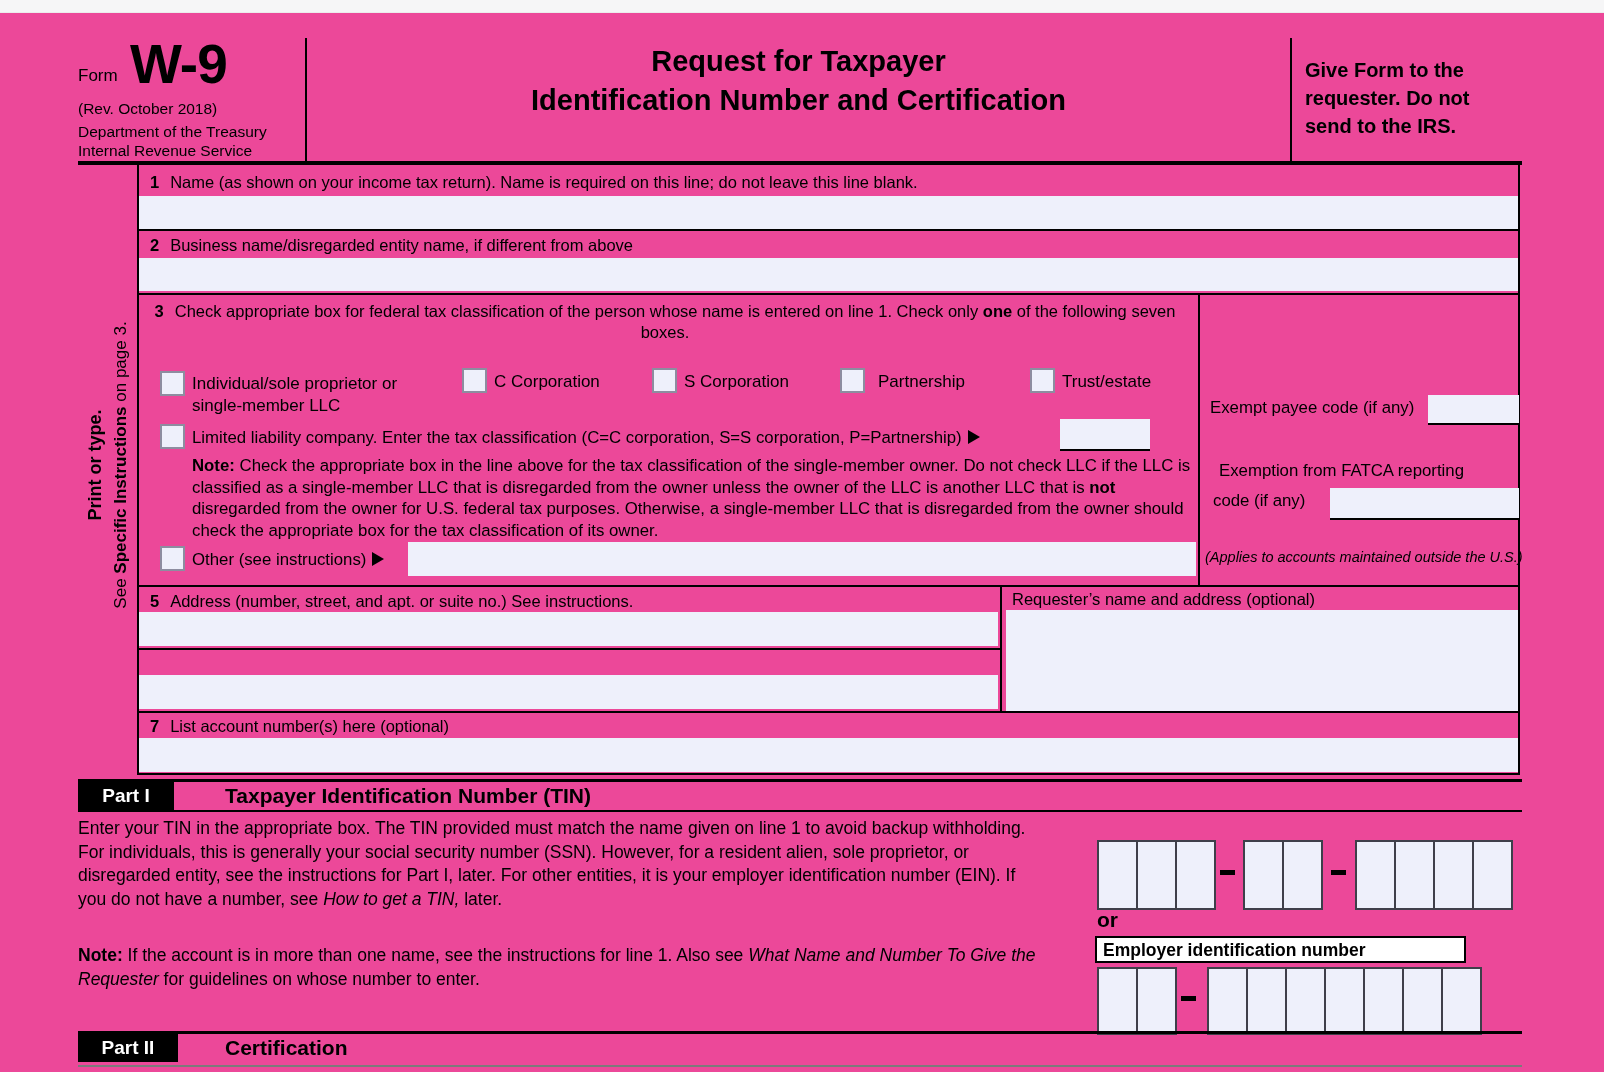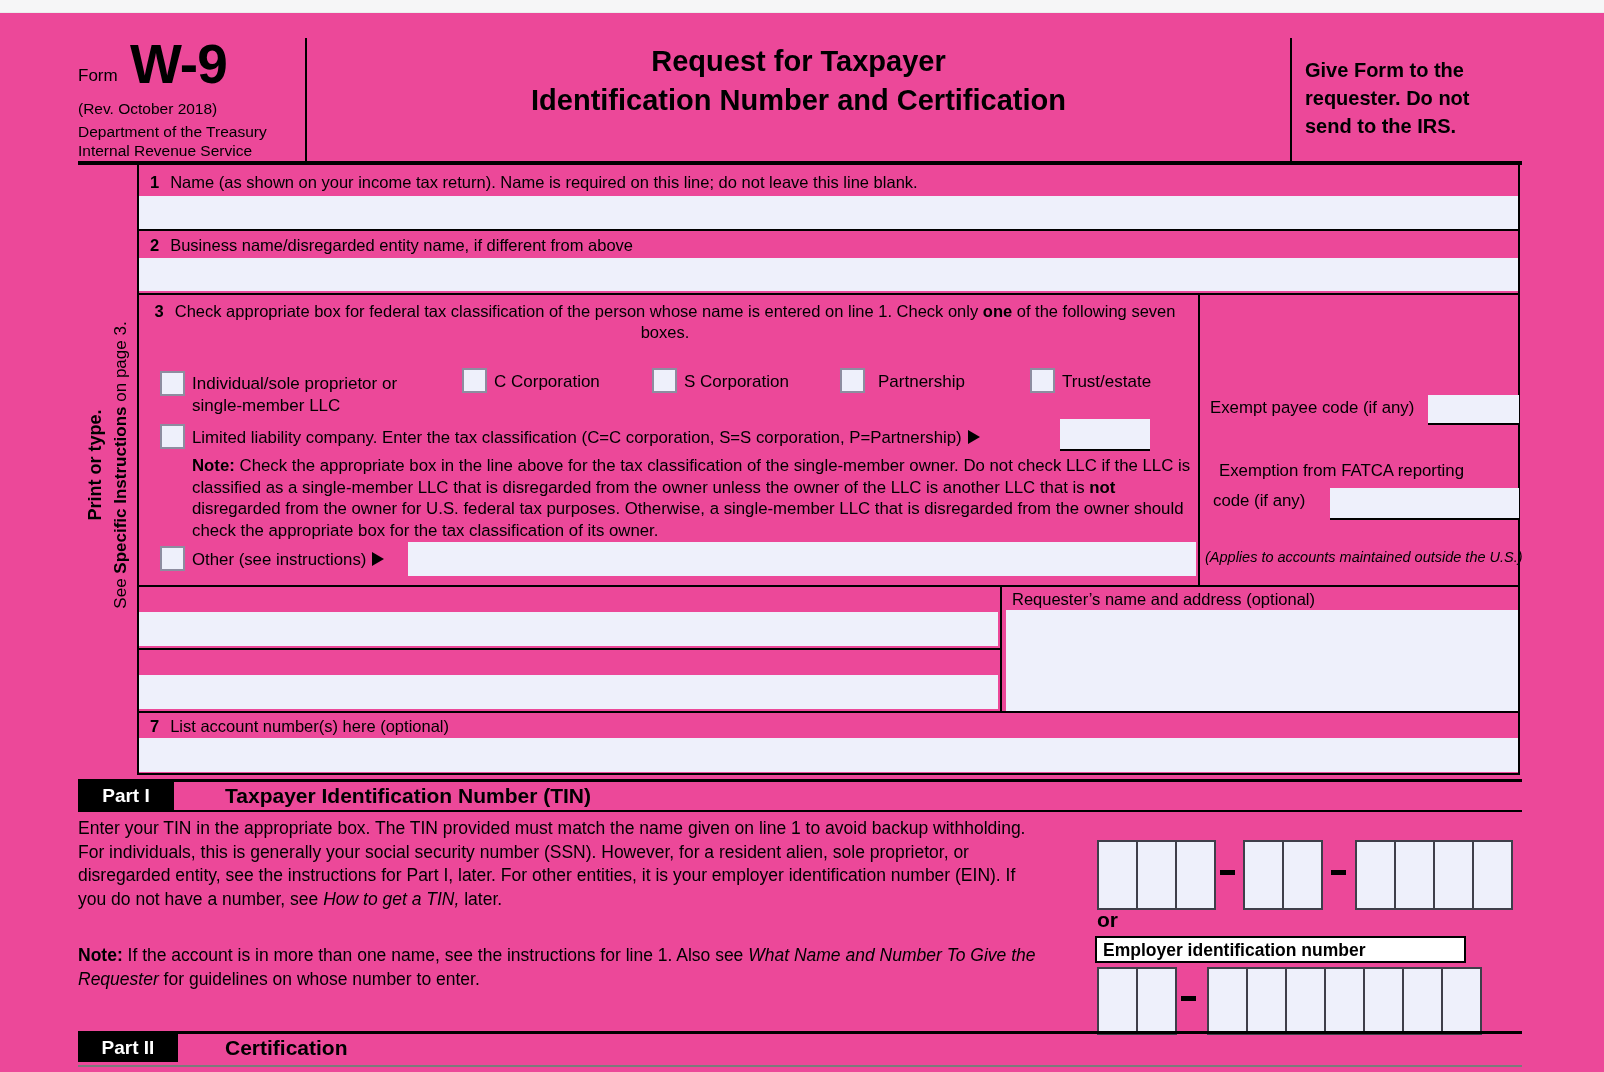--- a/index.html
+++ b/index.html
@@ -120,20 +120,23 @@
   <div class="abs" style="left:1210px;top:398px;font-size:16.8px;">Exempt payee code (if any)</div>
   <div class="input uline" style="left:1428px;top:395px;width:91px;height:28px;"></div>
   <div class="abs" style="left:1210px;top:461px;font-size:16.8px;margin-left:9px;">Exemption from FATCA reporting</div>
   <div class="abs" style="left:1213px;top:491px;font-size:16.8px;">code (if any)</div>
   <div class="input uline" style="left:1330px;top:488px;width:189px;height:30px;"></div>
   <div class="abs i" style="left:1205px;top:549px;font-size:14.5px;">(Applies to accounts maintained outside the U.S.)</div>
 
   <div class="rule" style="left:137px;top:585px;width:1383px;height:2px;"></div>
 
   <div class="rule" style="left:1000px;top:585px;width:2px;height:126px;"></div>
+  <div class="flabel" style="left:150px;top:591px;width:840px;">
+    <span class="num">5</span><span>Address (number, street, and apt. or suite no.) See instructions.</span>
+  </div>
   <div class="input" style="left:139px;top:612px;width:859px;height:34px;"></div>
   <div class="abs" style="left:1012px;top:590px;font-size:16.5px;">Requester’s name and address (optional)</div>
   <div class="input" style="left:1006px;top:610px;width:512px;height:101px;"></div>
 
   <div class="rule" style="left:137px;top:648px;width:863px;height:2px;"></div>
   <div class="input" style="left:139px;top:675px;width:859px;height:34px;"></div>
 
   <div class="rule" style="left:137px;top:711px;width:1383px;height:2px;"></div>
   <div class="flabel" style="left:150px;top:716px;width:1340px;">
     <span class="num">7</span><span>List account number(s) here (optional)</span>

